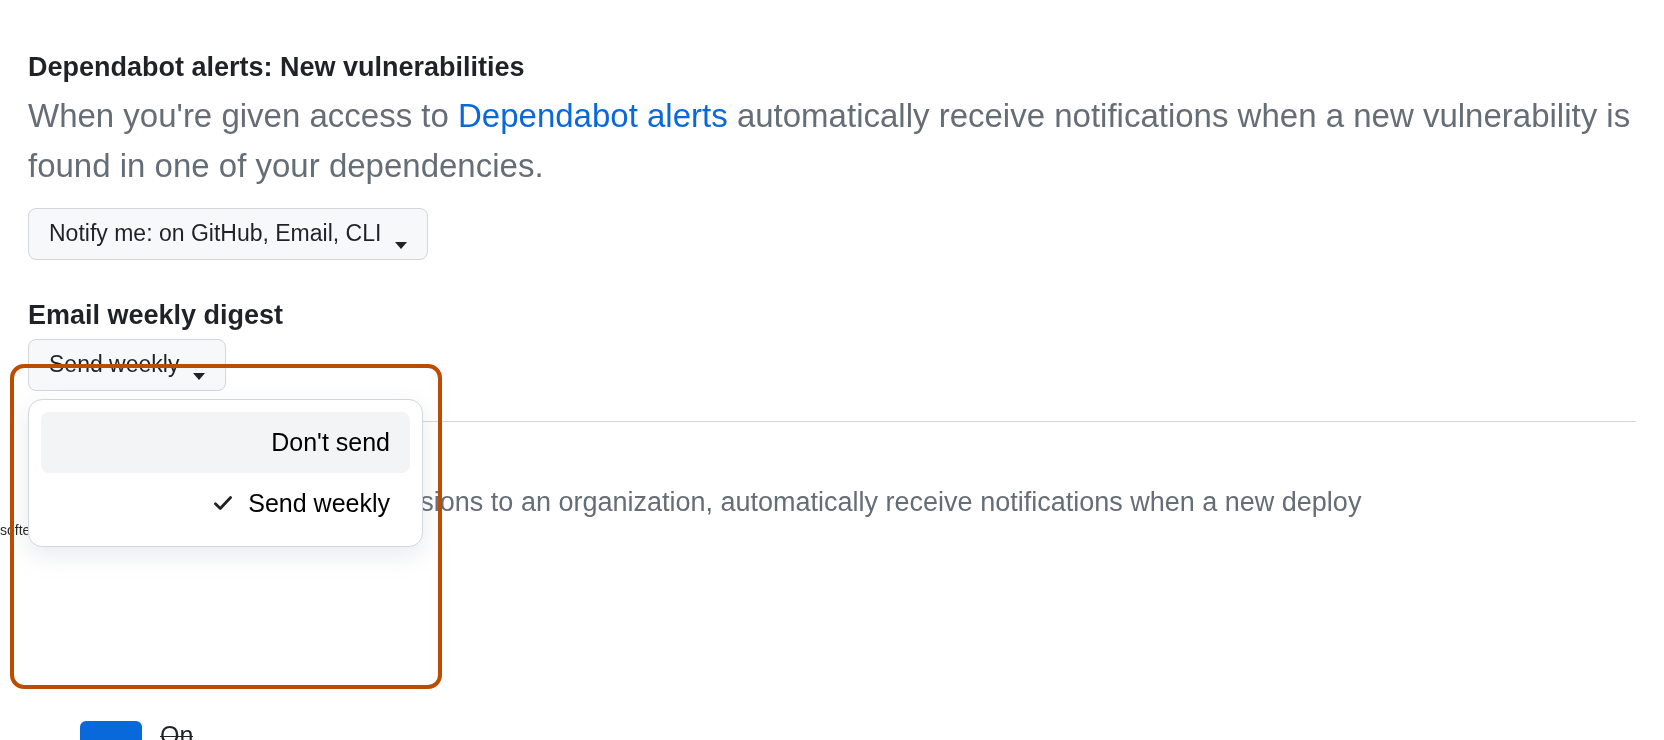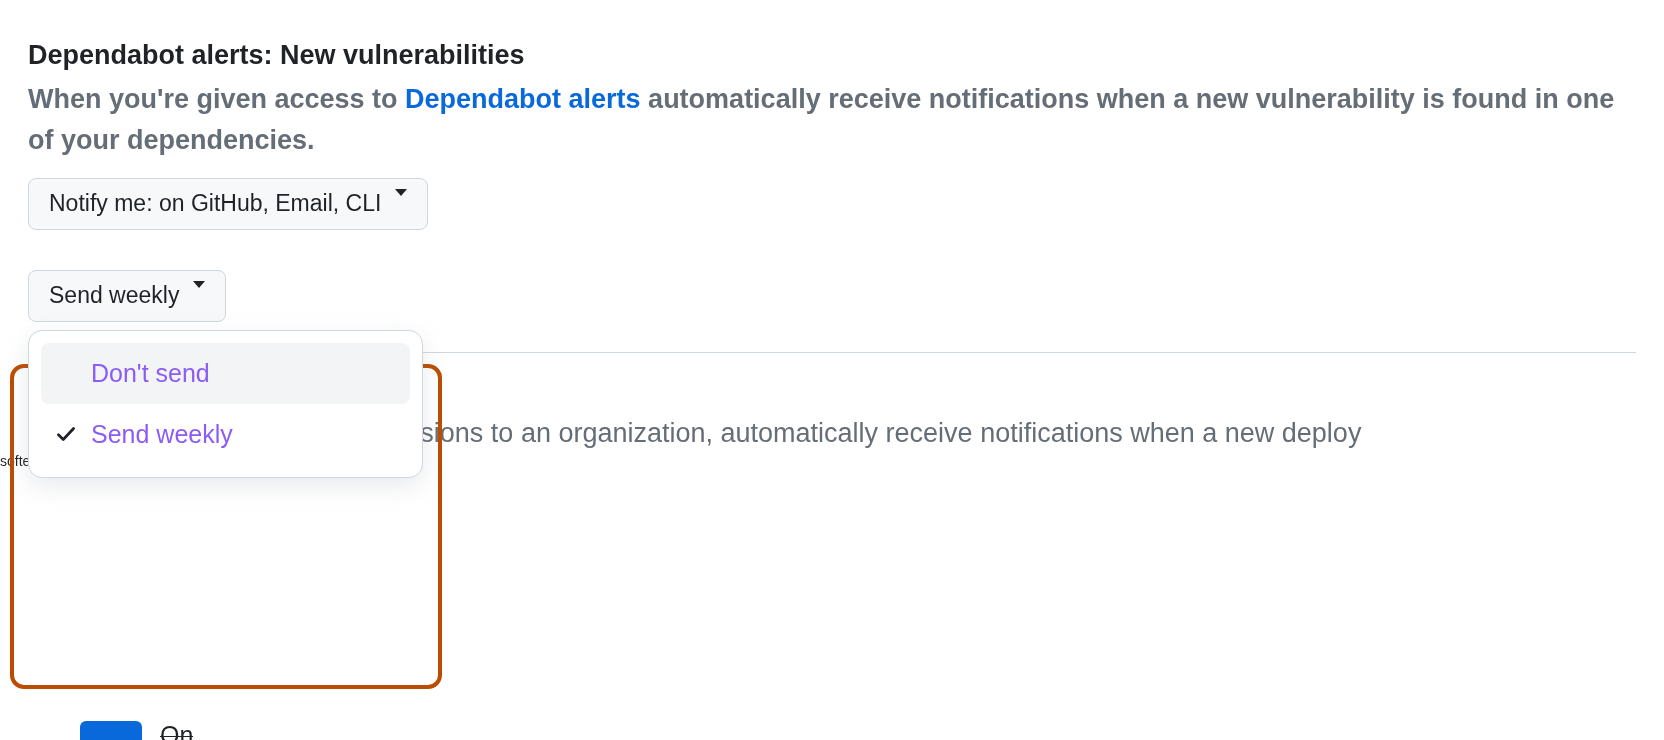--- a/index.html
+++ b/index.html
@@ -11,45 +11,45 @@
     font-family: -apple-system, BlinkMacSystemFont, "Segoe UI", Helvetica, Arial, sans-serif;
     font-size: 14px;
     background: #ffffff;
     color: #1f2328;
     width: 1664px;
     height: 740px;
     position: relative;
     overflow: hidden;
   }
   .container {
-    padding: 40px 28px 0 28px;
+    padding: 52px 28px 0 28px;
   }
   .section {
     margin-bottom: 40px;
   }
   .section-title {
     font-size: 27px;
     font-weight: 600;
     color: #1f2328;
     margin-bottom: 8px;
   }
   .section-desc {
-    font-size: 27px;
-    font-weight: 700;
+    font-size: 33px;
+    font-weight: 400;
     color: #656d76;
     line-height: 1.5;
     margin-bottom: 18px;
   }
   .link {
     color: #0969da;
     text-decoration: none;
   }
   .dropdown-btn {
     display: inline-flex;
-    align-items: flex-start;
+    align-items: flex-end;
     gap: 10px;
     background: #f6f8fa;
     border: 1px solid #d0d7de;
     border-radius: 8px;
     padding: 10px 20px;
     font-size: 23px;
     font-weight: 500;
     color: #1f2328;
     cursor: pointer;
     font-family: inherit;
@@ -94,23 +94,24 @@
     border-radius: 14px;
     box-shadow: 0 8px 24px rgba(140,149,159,0.2);
     padding: 12px;
     z-index: 10;
   }
   .menu-item {
     display: flex;
     align-items: center;
     padding: 16px 20px 16px 14px;
     font-size: 25px;
-    color: #8b5cf6;
+    color: #000000;
     border-radius: 8px;
     cursor: pointer;
+    justify-content: flex-end;
   }
   .menu-item.hovered {
     background: #f3f4f6;
   }
   .check-slot {
     width: 36px;
     display: inline-flex;
     align-items: center;
     justify-content: flex-start;
   }
@@ -168,20 +169,21 @@
     <div class="section-desc">
       <span>When you're given access to </span><a href="#" class="link">Dependabot alerts</a><span> automatically receive notifications when a new vulnerability is found in one of your dependencies.</span>
     </div>
     <button class="dropdown-btn">
       <span>Notify me: on GitHub, Email, CLI</span>
       <span class="caret"></span>
     </button>
   </div>
 
   <div class="section" style="margin-bottom:30px;">
+    <div class="section-title">Email weekly digest</div>
 
     <div class="dropdown-wrapper">
       <button class="dropdown-btn">
         <span>Send weekly</span>
         <span class="caret"></span>
       </button>
 
       <div class="dropdown-menu">
         <div class="menu-item hovered">
           <span class="check-slot"></span>

